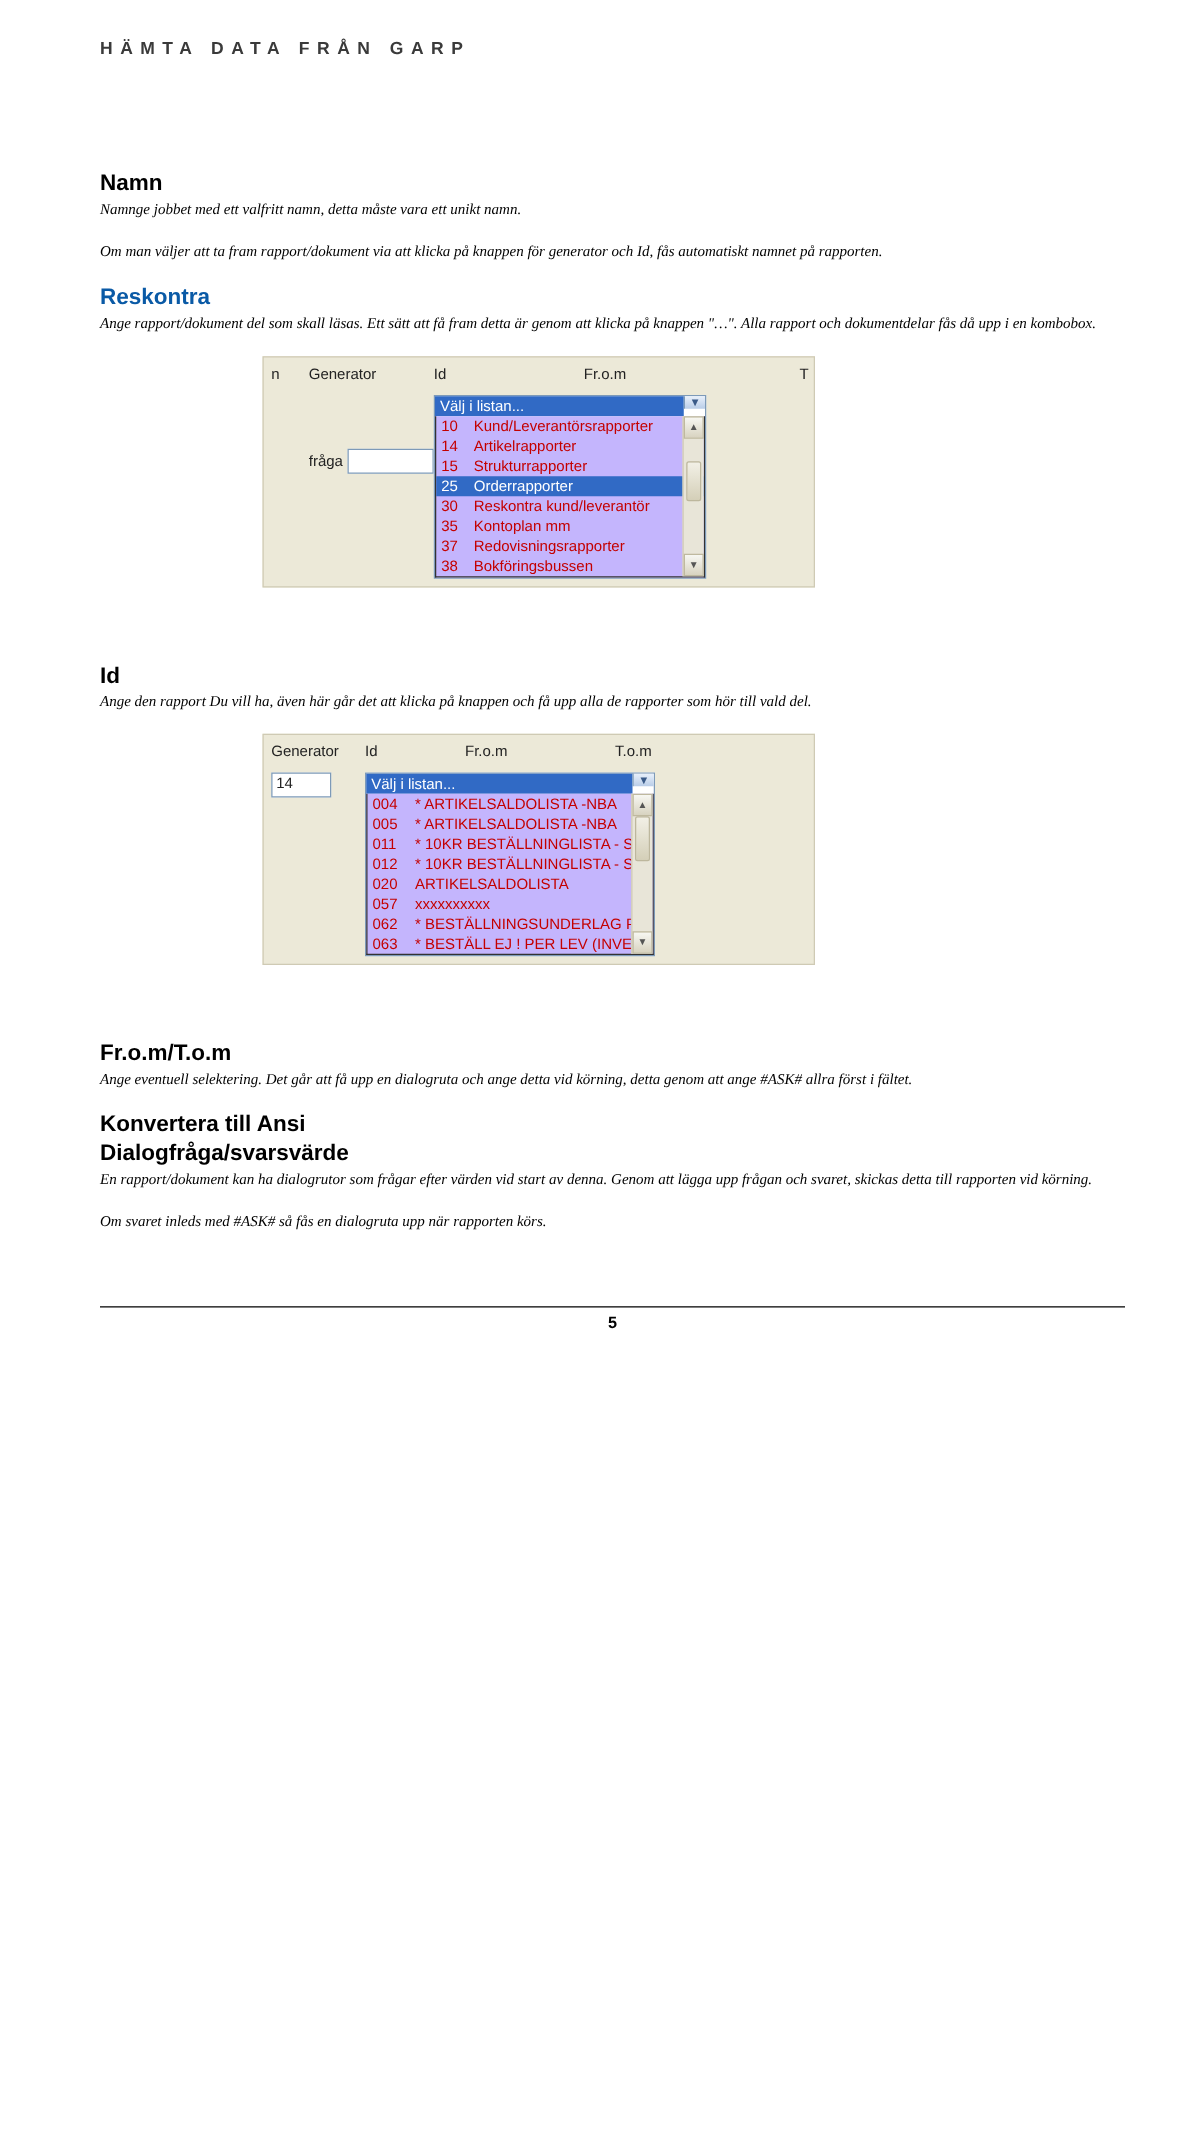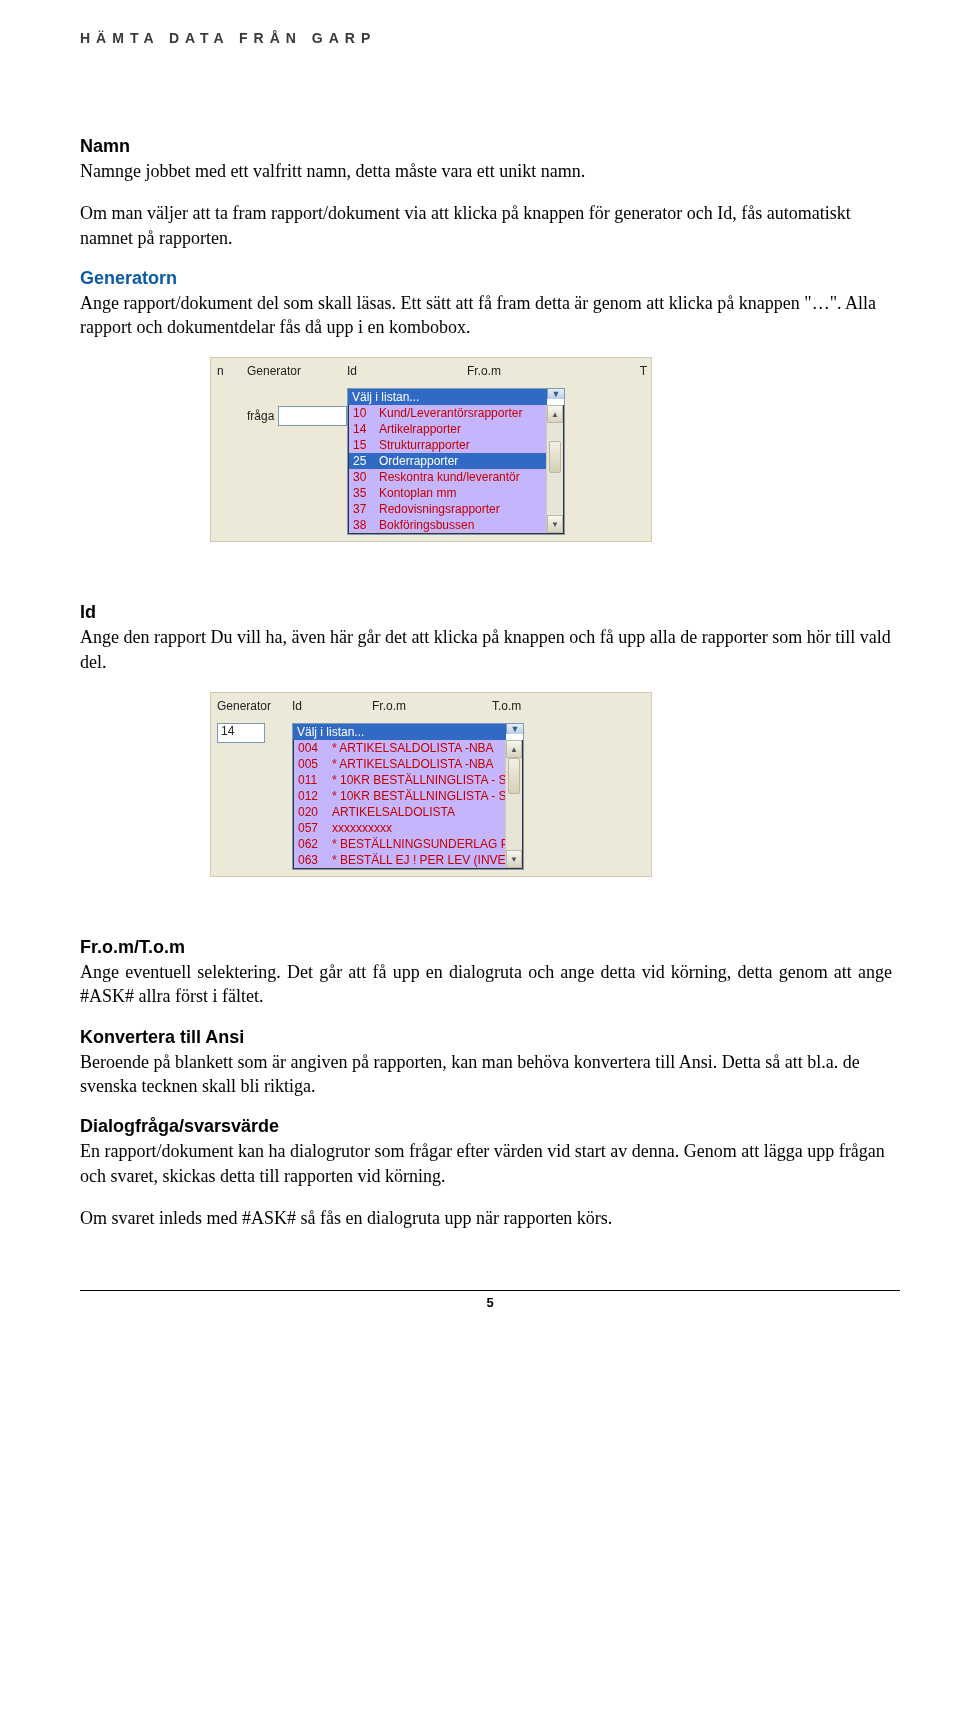--- a/index.html
+++ b/index.html
@@ -21,23 +21,24 @@
     color: #3a3a3a;
     margin-bottom: 90px;
   }
   .sect-title {
     font-family: Arial, Helvetica, sans-serif;
     font-weight: bold;
     font-size: 18px;
     margin: 0 0 2px 0;
   }
   .para {
-    font-size: 18px;
+    font-size: 12px;
     line-height: 1.35;
     margin: 0 0 18px 0;
+    font-style: italic;
   }
   .para.justify {
     text-align: justify;
   }
   .blue { color: #0a5aa6; }
 
   
   .shot {
     background: #ece9d8;
     border: 1px solid #cfcab4;
@@ -45,21 +46,21 @@
     font-size: 12px;
     color: #222;
     position: relative;
     margin: 8px 0 60px 0;
   }
   
   .shot1 { width: 440px; margin-left: 130px; }
   .shot1 .headers { display: grid; grid-template-columns: 30px 100px 120px 120px 60px 10px; padding: 6px 6px 10px 6px; }
   .shot1 .headers span { font-size: 12px; }
   .shot1 .row2 { display: grid; grid-template-columns: 30px 100px 300px; align-items: start; padding: 0 6px 6px 6px; gap:0; }
-  .shot1 .fraga-cell { display:flex; align-items:center; gap:4px; margin-top:18px; }
+  .shot1 .fraga-cell { display:flex; align-items:center; gap:4px; margin-top:43px; }
   .shot1 .fraga-field { background:#fff; border:1px solid #7d9ab8; height:18px; flex:1; }
   .dropdown {
     background: #fff;
     border: 1px solid #7d9ab8;
     width: 216px;
   }
   .dropdown .dd-top {
     display:flex; align-items:flex-start;
   }
   .dropdown .dd-sel {
@@ -100,21 +101,21 @@
 </head>
 <body>
 
 <div class="page">
   <div class="running-head">HÄMTA DATA FRÅN GARP</div>
 
   <div class="sect-title">Namn</div>
   <p class="para">Namnge jobbet med ett valfritt namn, detta måste vara ett unikt namn.</p>
   <p class="para">Om man väljer att ta fram rapport/dokument via att klicka på knappen för generator och Id, fås automatiskt namnet på rapporten.</p>
 
-  <div class="sect-title blue">Generatorn</div>
+  <div class="sect-title blue">Reskontra</div>
   <p class="para">Ange rapport/dokument del som skall läsas. Ett sätt att få fram detta är genom att klicka på knappen "…". Alla rapport och dokumentdelar fås då upp i en kombobox.</p>
 
   <div class="shot shot1">
     <div class="headers">
       <span>n</span>
       <span>Generator</span>
       <span>Id</span>
       <span>Fr.o.m</span>
       <span style="text-align:right">T</span>
       <span></span>
@@ -233,20 +234,19 @@
           </div>
         </div>
       </div>
     </div>
   </div>
 
   <div class="sect-title">Fr.o.m/T.o.m</div>
   <p class="para justify">Ange eventuell selektering. Det går att få upp en dialogruta och ange detta vid körning, detta genom att ange #ASK# allra först i fältet.</p>
 
   <div class="sect-title">Konvertera till Ansi</div>
-  <p class="para">Beroende på blankett som är angiven på rapporten, kan man behöva konvertera till Ansi. Detta så att bl.a. de svenska tecknen skall bli riktiga.</p>
 
   <div class="sect-title">Dialogfråga/svarsvärde</div>
   <p class="para">En rapport/dokument kan ha dialogrutor som frågar efter värden vid start av denna. Genom att lägga upp frågan och svaret, skickas detta till rapporten vid körning.</p>
   <p class="para">Om svaret inleds med #ASK# så fås en dialogruta upp när rapporten körs.</p>
 
   <div class="footer">5</div>
 </div>
 
 </body></html>

